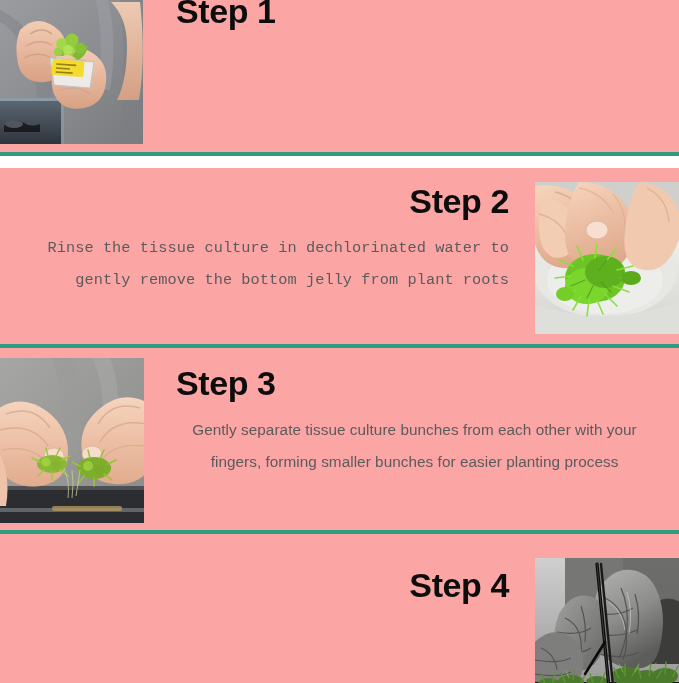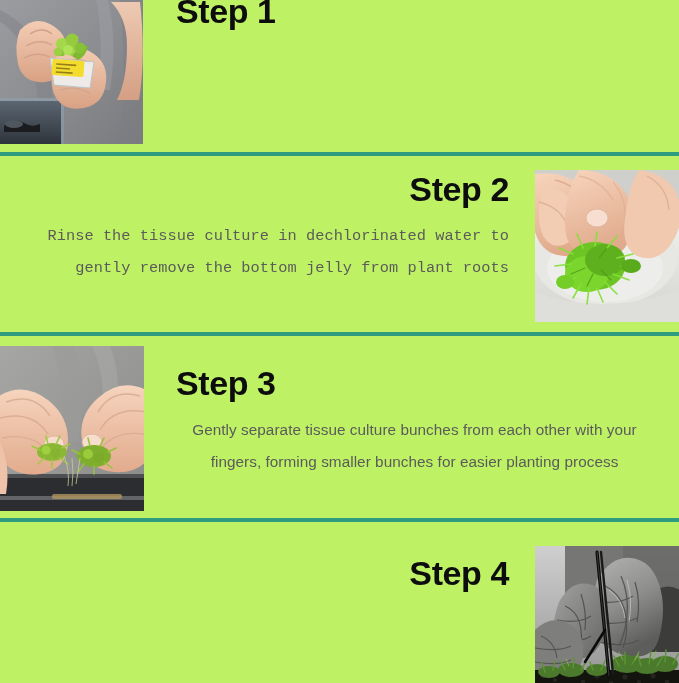--- a/index.html
+++ b/index.html
@@ -21,21 +21,21 @@
     height: 683px;
     position: relative;
     background: #ffffff;
   }
 
   
   .step {
     position: relative;
     display: flex;
     width: 679px;
-    background: #bef264;
+    background: #fca5a5;
   }
   .step-media {
     flex: 0 0 144px;
     width: 144px;
     position: relative;
     overflow: hidden;
   }
   .step-body {
     flex: 1 1 auto;
     padding: 0 26px 0 32px;
@@ -68,28 +68,28 @@
     background: #2f9b7f;
   }
 
   
   #step1 { height: 152px; }
   #step1 .step-media { height: 144px; }
   #step1 .step-body { padding-top: 0px; }
   #step1 .step-title { margin-top: -6px; }
   #step1 .step-text { margin-top: 17px; }
 
-  #step2 { height: 176px; padding-top: 12px; }
+  #step2 { height: 176px; padding-top: 12px; margin-top: 12px; }
   #step2 .step-media { height: 152px; margin-top: 2px; }
   #step2 .step-title { margin-top: 4px; }
   #step2 .step-text { margin-top: 14px; font-family: Liberation Mono, monospace; }
 
   #step3 { height: 182px; padding-top: 10px; }
   #step3 .step-media { height: 165px; }
-  #step3 .step-title { margin-top: 20px; }
+  #step3 .step-title { margin-top: 8px; }
   #step3 .step-text { margin-top: 14px; text-align: center; }
 
   #step4 { height: 161px; padding-top: 24px; justify-content: center; }
   #step4 .step-media { height: 153px; }
   #step4 .step-title { margin-top: 10px; }
   #step4 .step-text { margin-top: 14px; }
 
   
   
   

